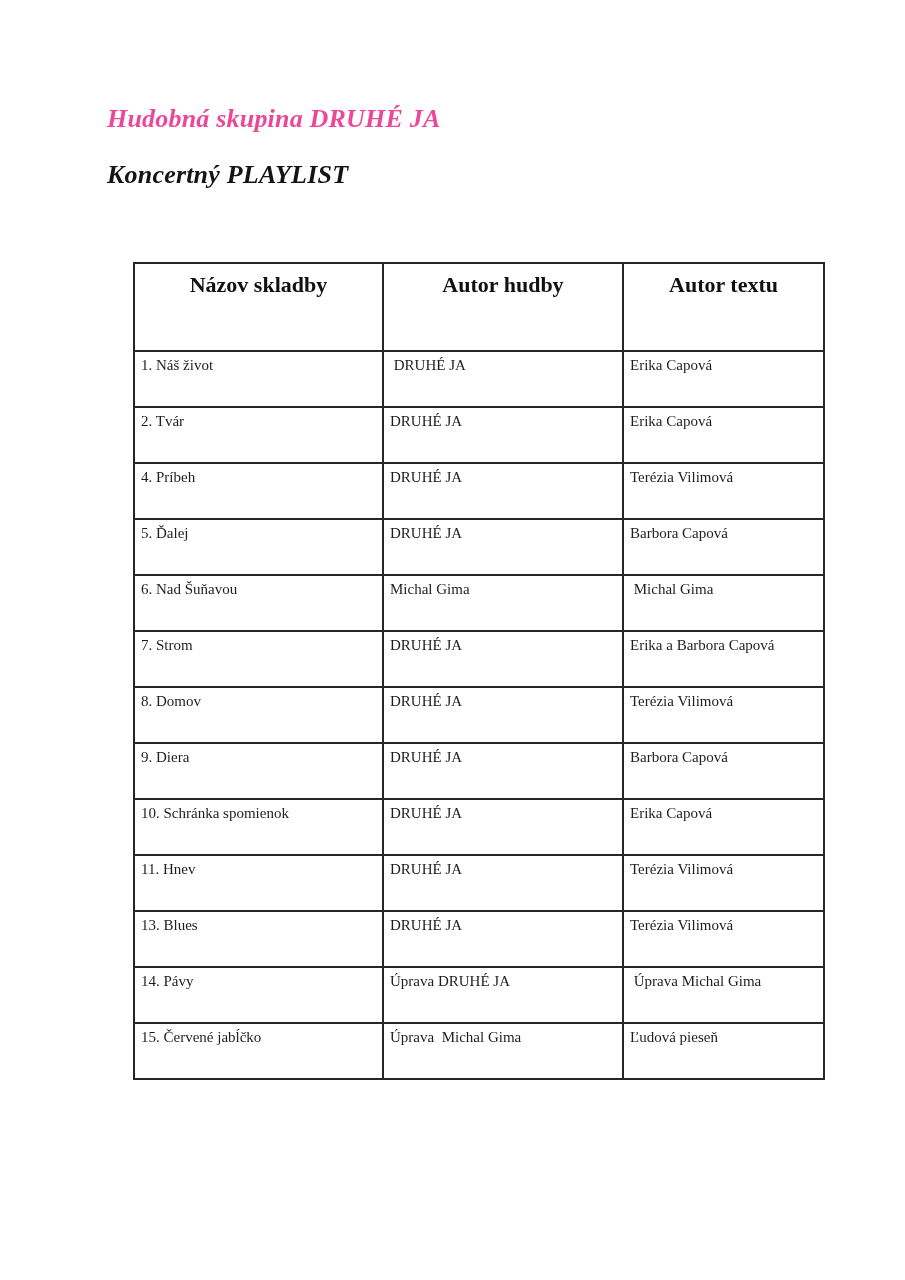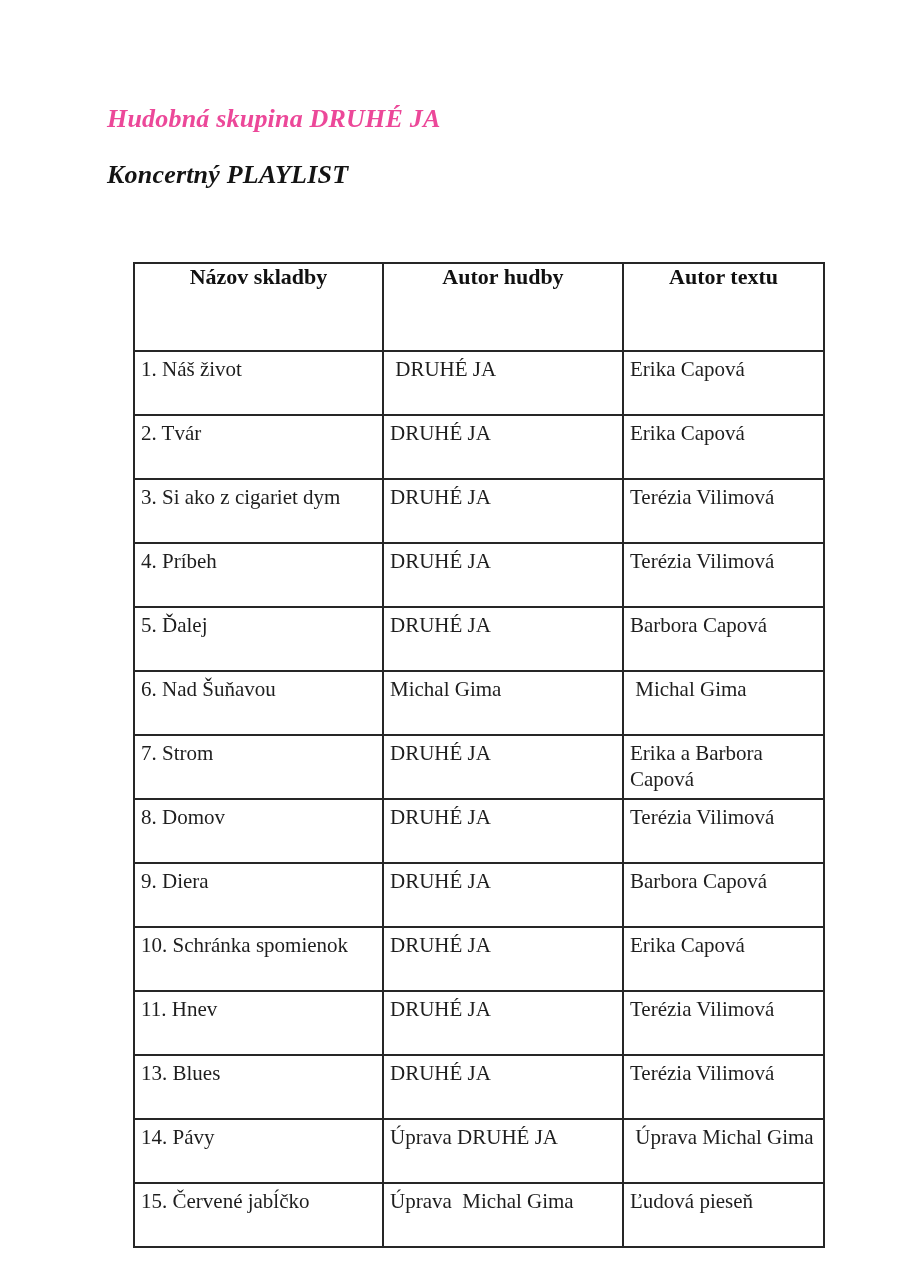--- a/index.html
+++ b/index.html
@@ -43,25 +43,26 @@
   table.playlist th, table.playlist td{
     border:2px solid var(--border-color);
     vertical-align:top;
     overflow:hidden;
   }
   table.playlist th{
     height:88px;
     font-size:22px;
     font-weight:bold;
     text-align:center;
+    padding-top:8px;
     color:#101010;
   }
   table.playlist td{
-    height:64px;
-    font-size:21px;
+    height:56px;
+    font-size:15px;
     line-height:1.25;
     padding:4px 5px 2px 6px;
     white-space:pre-wrap;
     color:#1e1e1e;
   }
 </style>
 </head>
 <body>
 
 <div class="page">
@@ -86,25 +87,20 @@
     <tbody>
         <tr>
       <td>1. Náš život</td>
       <td> DRUHÉ JA</td>
       <td>Erika Capová</td>
     </tr>
         <tr>
       <td>2. Tvár</td>
       <td>DRUHÉ JA</td>
       <td>Erika Capová</td>
-    </tr>
-        <tr>
-      <td>3. Si ako z cigariet dym</td>
-      <td>DRUHÉ JA</td>
-      <td>Terézia Vilimová</td>
     </tr>
         <tr>
       <td>4. Príbeh</td>
       <td>DRUHÉ JA</td>
       <td>Terézia Vilimová</td>
     </tr>
         <tr>
       <td>5. Ďalej</td>
       <td>DRUHÉ JA</td>
       <td>Barbora Capová</td>

